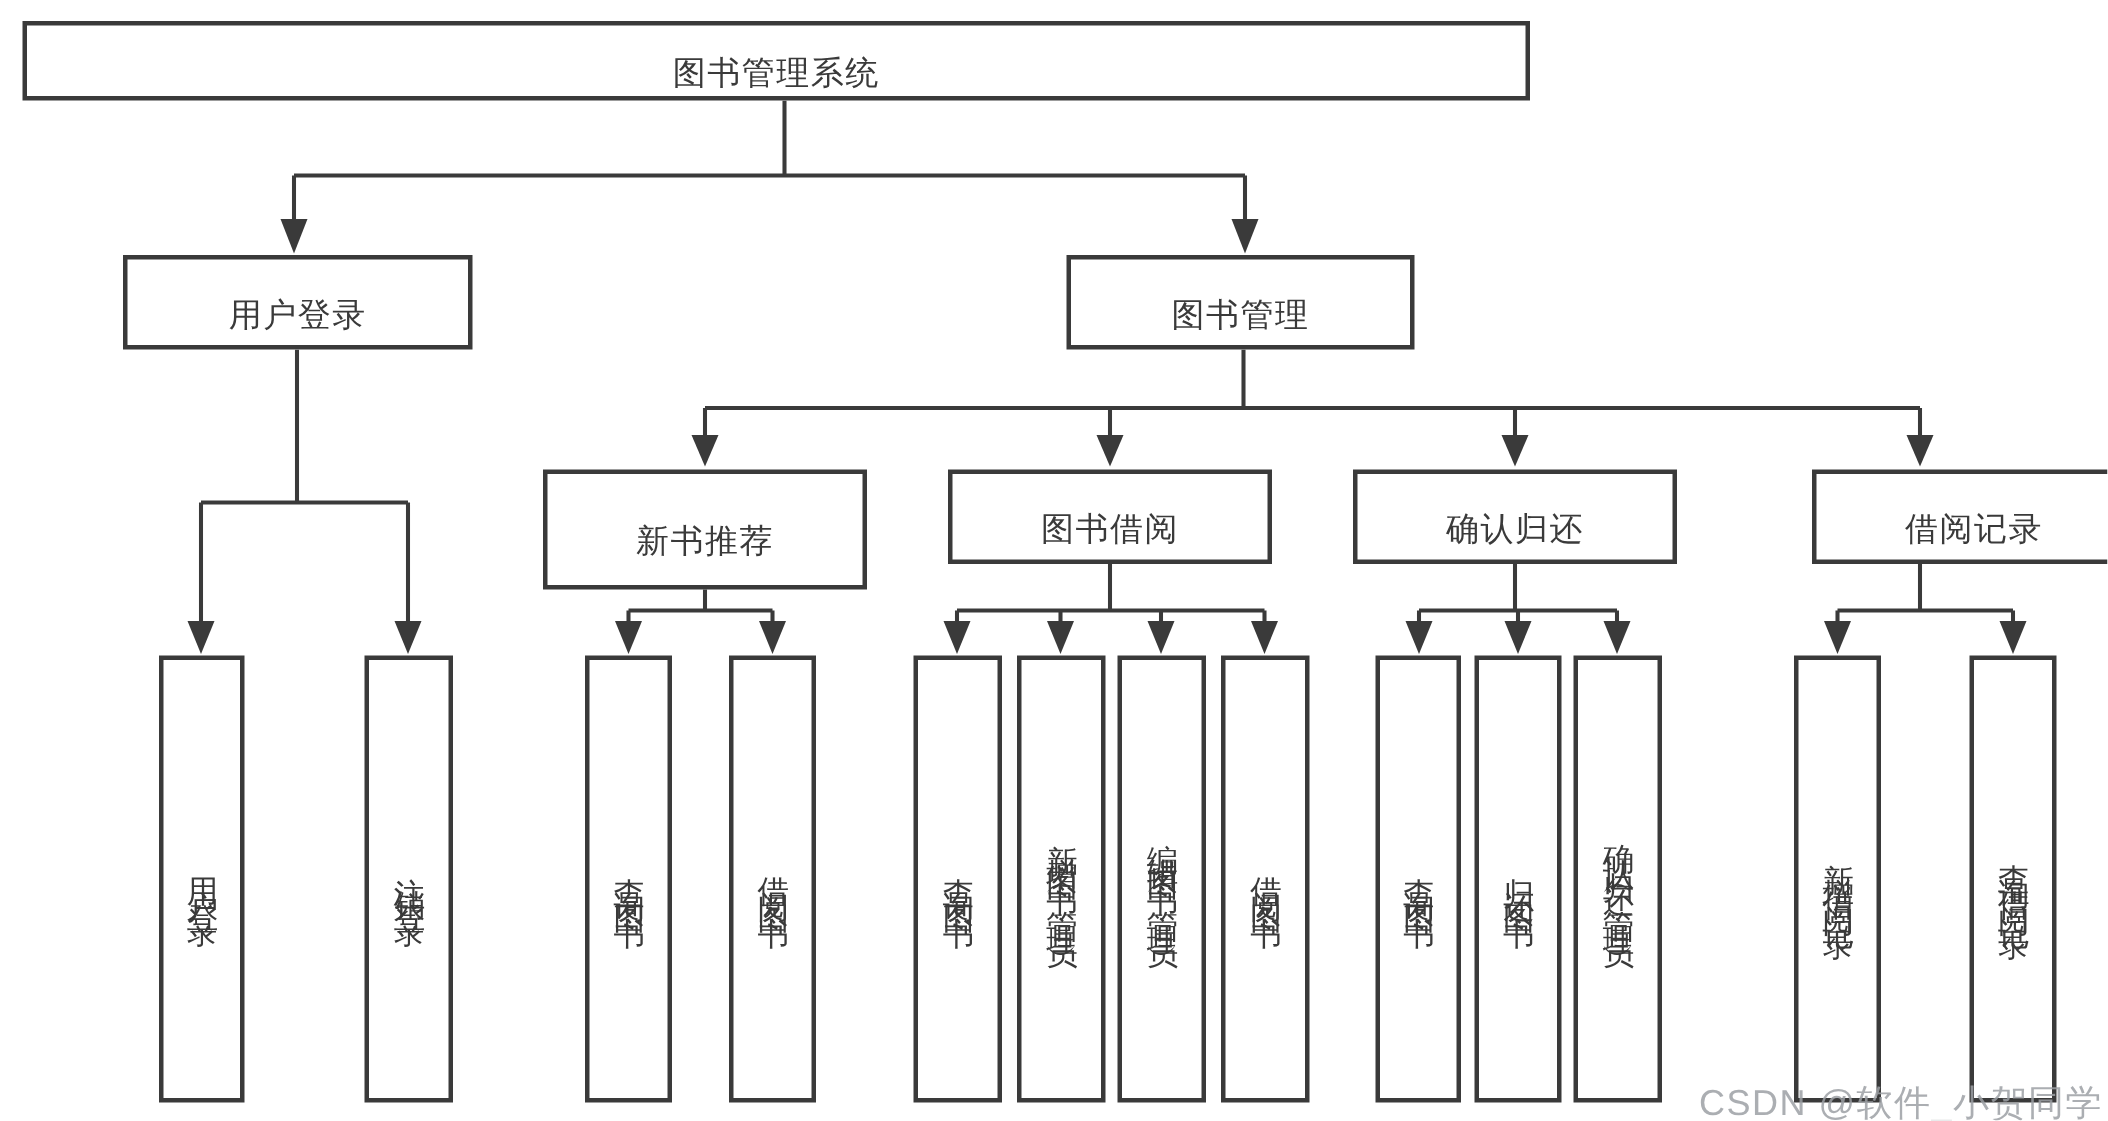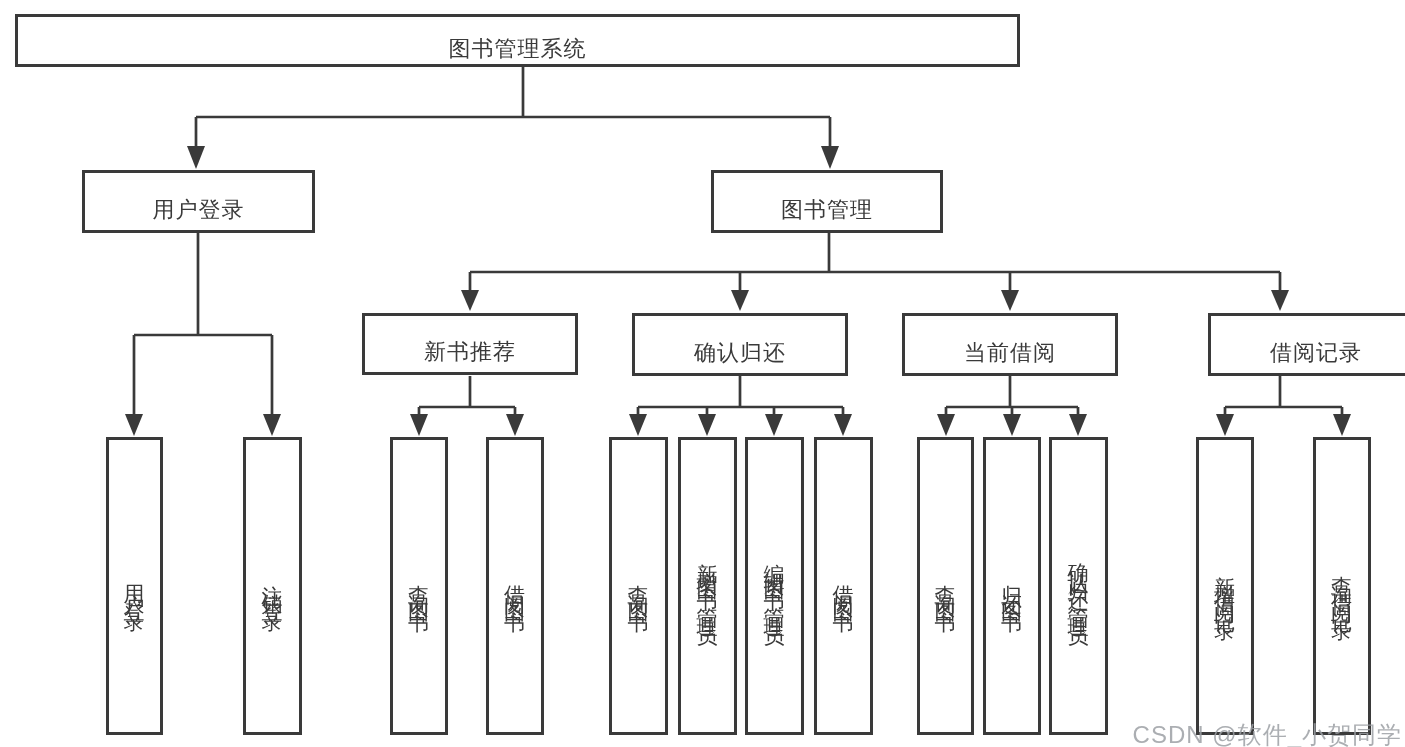--- a/index.html
+++ b/index.html
@@ -109,28 +109,28 @@
     <span>图书管理系统</span>
   </div>
 
   <div class="node hbox" style="left:82px; top:170px; width:233px; height:63px;">
     <span>用户登录</span>
   </div>
   <div class="node hbox" style="left:711px; top:170px; width:232px; height:63px;">
     <span>图书管理</span>
   </div>
 
-  <div class="node hbox" style="left:362px; top:313px; width:216px; height:62px;">
+  <div class="node hbox" style="left:362px; top:313px; width:216px; height:80px;">
     <span>新书推荐</span>
   </div>
   <div class="node hbox" style="left:632px; top:313px; width:216px; height:63px;">
-    <span>确认归还</span>
+    <span>图书借阅</span>
   </div>
   <div class="node hbox" style="left:902px; top:313px; width:216px; height:63px;">
-    <span>当前借阅</span>
+    <span>确认归还</span>
   </div>
   <div class="node hbox" style="left:1208px; top:313px; width:216px; height:63px;">
     <span>借阅记录</span>
   </div>
 
   <div class="node vbox" style="left:106px; top:437px; width:57px; height:298px;">
     <span>用户登录</span>
   </div>
   <div class="node vbox" style="left:243px; top:437px; width:59px; height:298px;">
     <span>注销登录</span>

